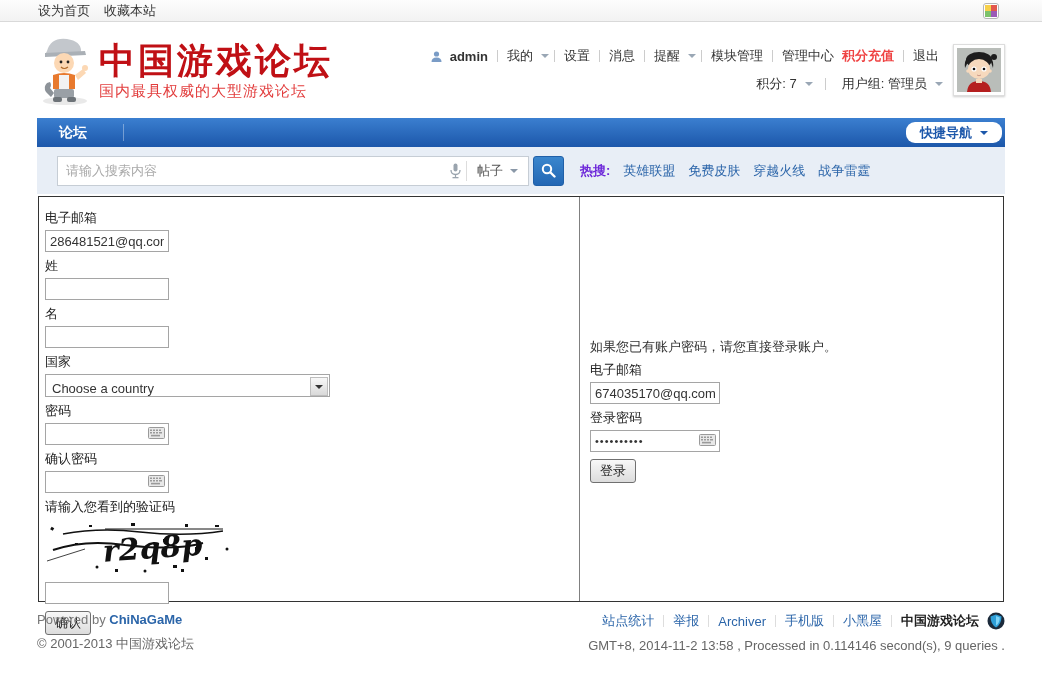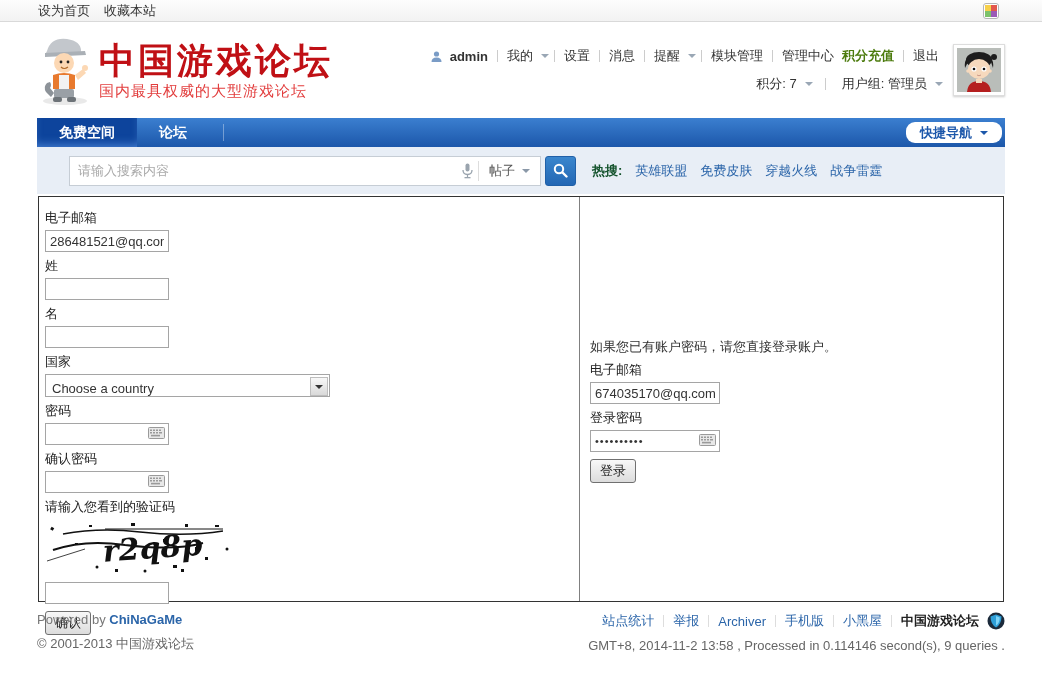--- a/index.html
+++ b/index.html
@@ -16,46 +16,46 @@
   
   .header { width:968px; margin:0 auto; height:96px; display:flex; align-items:center; }
   .logo { display:flex; align-items:center; gap:6px; }
   .logo-text .title { font-family:"DejaVu Serif","Liberation Serif",serif; font-weight:bold; font-size:36px; line-height:40px; color:#c01015; letter-spacing:3px; }
   .logo-text .subtitle { font-size:15px; color:#e23d3d; margin-top:2px; letter-spacing:1px; }
   .userpanel { margin-left:auto; display:flex; align-items:center; gap:10px; }
   .userlines { text-align:right; }
   .userline1 { display:flex; align-items:center; justify-content:flex-end; gap:0; white-space:nowrap; }
   .userline1 .lnk, .userline2 .lnk { color:#333; text-decoration:none; cursor:pointer; padding:0 4px; }
   .userline1 .uname { font-weight:bold; }
-  .userline1 .red { color:#4d7c0f; font-weight:bold; }
+  .userline1 .red { color:#ef4444; font-weight:bold; }
   .sep { display:inline-block; width:1px; height:12px; background:#ccc; margin:0 5px; vertical-align:middle; }
   .userline2 { margin-top:10px; display:flex; justify-content:flex-end; align-items:center; }
   .tri { display:inline-block; width:0; height:0; border-left:4px solid transparent; border-right:4px solid transparent; border-top:4px solid #9aa7b5; margin-left:4px; vertical-align:middle; }
   .avatar-box { width:52px; height:52px; background:#fff; border:1px solid #ddd; box-shadow:0 1px 2px rgba(0,0,0,.2); padding:3px; }
   .avatar-box svg { display:block; }
 
   
   .navbar { width:968px; margin:0 auto; height:29px; background:linear-gradient(#3b7fd0,#1c57aa); display:flex; align-items:stretch; }
   .navtab { color:#fff; font-weight:bold; font-size:14px; display:flex; align-items:center; padding:0 22px; cursor:pointer; }
   .navtab.active { background:#0d449c; box-shadow:inset 0 -6px 10px -4px rgba(120,180,255,.55); }
   .nav-divider { width:1px; background:rgba(255,255,255,.35); margin:6px 0 6px 14px; }
   .quicknav { margin:4px 3px 4px auto; background:#fff; color:#1c57aa; font-weight:bold; display:flex; align-items:center; padding:0 14px; cursor:pointer; border-radius:9px; }
   .quicknav .tri { border-top-color:#1c57aa; margin-left:8px; }
 
   
-  .searchband { width:968px; margin:0 auto; height:47px; background:#e8eef6; display:flex; align-items:center; padding-left:32px; }
+  .searchband { width:968px; margin:0 auto; height:47px; background:#e8eef6; display:flex; align-items:center; padding-left:20px; }
   .searchbox { width:472px; height:30px; background:#fff; border:1px solid #c6cdd5; display:flex; align-items:center; }
   .searchbox input { flex:1; border:0; outline:none; font-size:13px; color:#333; padding:0 8px; height:26px; font-family:inherit; }
   .searchbox input::placeholder { color:#a9a9a9; }
   .mic { width:22px; display:flex; justify-content:center; cursor:pointer; }
   .scope { display:flex; align-items:center; border-left:1px solid #ddd; height:20px; padding:0 10px; cursor:pointer; color:#555; }
   .scope .tri { border-top-color:#8a98a8; margin-left:7px; }
   .searchbtn { width:31px; height:30px; margin-left:4px; background:linear-gradient(#3a86cd,#2367b4); border:1px solid #2060a8; border-radius:3px; display:flex; align-items:center; justify-content:center; cursor:pointer; }
   .hotline { margin-left:16px; display:flex; align-items:center; gap:13px; }
-  .hotline .hot-label { font-weight:bold; color:#14532d; }
+  .hotline .hot-label { font-weight:bold; color:#6d28d9; }
   .hotline a { color:#2b65a9; text-decoration:none; cursor:pointer; }
 
   
   .content { width:966px; margin:2px auto 0; height:406px; border:1px solid #333; background:#fff; display:flex; }
   .col-left { width:541px; border-right:1px solid #808080; padding:7px 6px; }
   .col-right { flex:1; padding:7px 10px; }
   .f-label { font-size:13px; color:#222; margin:5px 0 3px; }
   .t-input { width:124px; height:22px; border:1px solid #a5a5a5; font-size:13px; padding:1px 4px; color:#333; font-family:inherit; outline:none; background:#fff; }
   .pw-wrap { position:relative; width:124px; }
   .pw-wrap .t-input { width:124px; padding-right:26px; }
@@ -170,21 +170,20 @@
         <circle cx="33" cy="23" r="1.8" fill="#f6d9bd"></circle>
         <path d="M20 27 Q22 28.5 24 27" stroke="#c98" stroke-width="1" fill="none"></path>
         <path d="M10 44 Q11 33 22 33 Q33 33 34 44 Z" fill="#b51f1f"></path>
         <rect x="19" y="31" width="6" height="4" fill="#f6d9bd"></rect>
       </svg>
     </div>
   </div>
 </div>
 
 <div class="navbar">
-  <div class="navtab active">免费空间</div>
   <div class="navtab">论坛</div>
   <div class="nav-divider"></div>
   <div class="quicknav">
     <span>快捷导航</span>
     <span class="tri"></span>
   </div>
 </div>
 
 <div class="searchband">
   <div class="searchbox">

